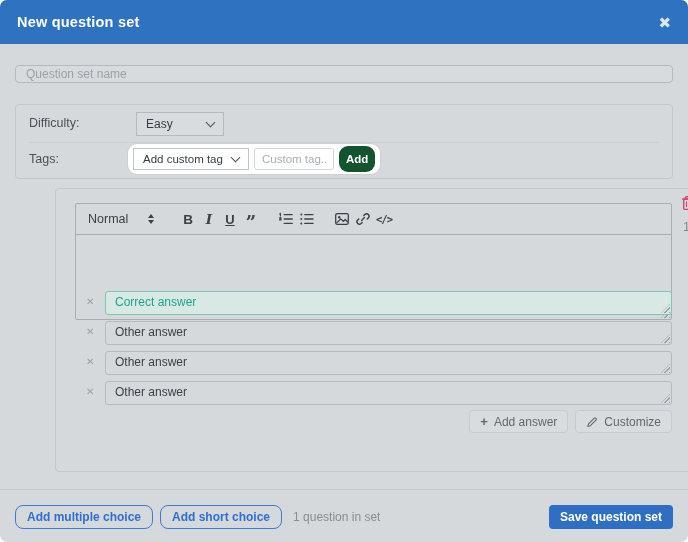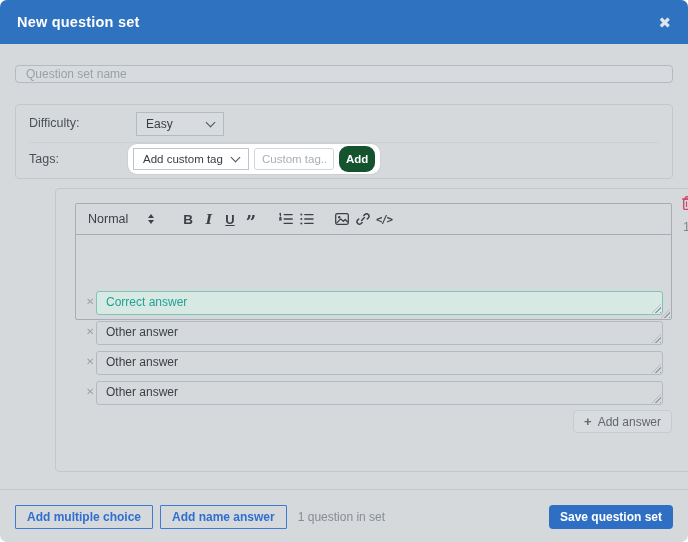--- a/index.html
+++ b/index.html
@@ -50,31 +50,31 @@
   .b-quote{font-family:"DejaVu Serif","Liberation Serif",serif;font-weight:bold;font-size:18px;line-height:10px;padding-top:8px;}
   .b-code{font-family:"DejaVu Sans Mono","Liberation Mono",monospace;font-size:10.5px;font-weight:bold;letter-spacing:-1px;}
   .ql-content{position:relative;height:84px;}
   .grip{position:absolute;right:1px;bottom:1px;width:9px;height:9px;background:repeating-linear-gradient(135deg,transparent 0 2px,#99a0a7 2px 3.2px);clip-path:polygon(100% 0,100% 100%,0 100%);cursor:nwse-resize;}
 
   .trash-btn{position:absolute;right:17px;top:6px;cursor:pointer;line-height:0;}
   .qnum{position:absolute;right:22px;top:31px;font-size:12.5px;color:#80868d;}
 
   .answer-row{position:absolute;left:0;width:100%;height:24px;}
   .remove-x{position:absolute;left:30px;top:6px;color:#9aa1a8;font-size:10px;cursor:pointer;line-height:1;}
-  .ans{position:absolute;left:40px;width:567px;height:24px;box-sizing:border-box;border:1.5px solid #b4bac1;border-radius:3px;background:#d6d9dc;color:#3c4146;font-size:12px;padding:0 9px;line-height:21px;overflow:hidden;}
+  .ans{position:absolute;left:49px;width:567px;height:24px;box-sizing:border-box;border:1.5px solid #b4bac1;border-radius:3px;background:#d6d9dc;color:#3c4146;font-size:12px;padding:0 9px;line-height:21px;overflow:hidden;}
   .ans.correct{border-color:#7fc4b5;background:#d8e9e4;color:#1fa390;}
 
   .actions{position:absolute;top:221px;left:19px;width:597px;display:flex;justify-content:flex-end;gap:7px;}
   .small-btn{height:23px;box-sizing:border-box;padding:0 10px;background:#d9dcdf;border:1px solid #c6cbd1;border-radius:4px;color:#62686f;font-size:12px;display:flex;align-items:center;gap:6px;cursor:pointer;font-family:inherit;}
   .plus{font-size:13px;font-weight:bold;color:#62686f;line-height:1;}
 
   
   .footer-divider{position:absolute;left:0;right:0;top:489px;height:1px;background:#c2c7cc;}
   .footer{position:absolute;left:15px;right:15px;top:505px;height:24px;display:flex;align-items:center;}
-  .btn-outline{height:24px;box-sizing:border-box;padding:0 11px;border:1.4px solid #3e79d2;border-radius:1px;color:#2f6fd0;font-weight:bold;font-size:12px;background:transparent;margin-right:7px;cursor:pointer;font-family:inherit;}
+  .btn-outline{height:24px;box-sizing:border-box;padding:0 11px;border:1.4px solid #3e79d2;border-radius:8px;color:#2f6fd0;font-weight:bold;font-size:12px;background:transparent;margin-right:7px;cursor:pointer;font-family:inherit;}
   .count{color:#878d94;font-size:12px;margin-left:4px;}
   .btn-save{margin-left:auto;height:24px;padding:0 11px;background:#2e6fc4;border:none;border-radius:4px;color:#ffffff;font-weight:bold;font-size:12px;cursor:pointer;font-family:inherit;}
 
   svg{display:block;}
 </style>
 </head>
 <body>
 
 <div class="modal">
 
@@ -195,24 +195,32 @@
         <span>Other answer</span>
         <span class="grip"></span>
       </div>
     </div>
 
     <div class="actions">
       <button class="small-btn">
         <span class="plus">+</span>
         <span>Add answer</span>
       </button>
+      <button class="small-btn">
+        <span>
+          <svg width="12" height="12" viewBox="0 0 13 13" fill="none" stroke="#62686f" stroke-width="1.2" stroke-linejoin="round">
+            <path d="M2 11.3l.5-2.6L9 2.2a.9.9 0 0 1 1.3 0l.7.7a.9.9 0 0 1 0 1.3L4.5 10.7 2 11.3z"></path>
+          </svg>
+        </span>
+        <span>Customize</span>
+      </button>
     </div>
   </div>
 
   <div class="footer-divider"></div>
   <div class="footer">
     <button class="btn-outline">Add multiple choice</button>
-    <button class="btn-outline">Add name answer</button>
+    <button class="btn-outline">Add short choice</button>
     <span class="count">1 question in set</span>
     <button class="btn-save">Save question set</button>
   </div>
 
 </div>
 
 </body></html>

